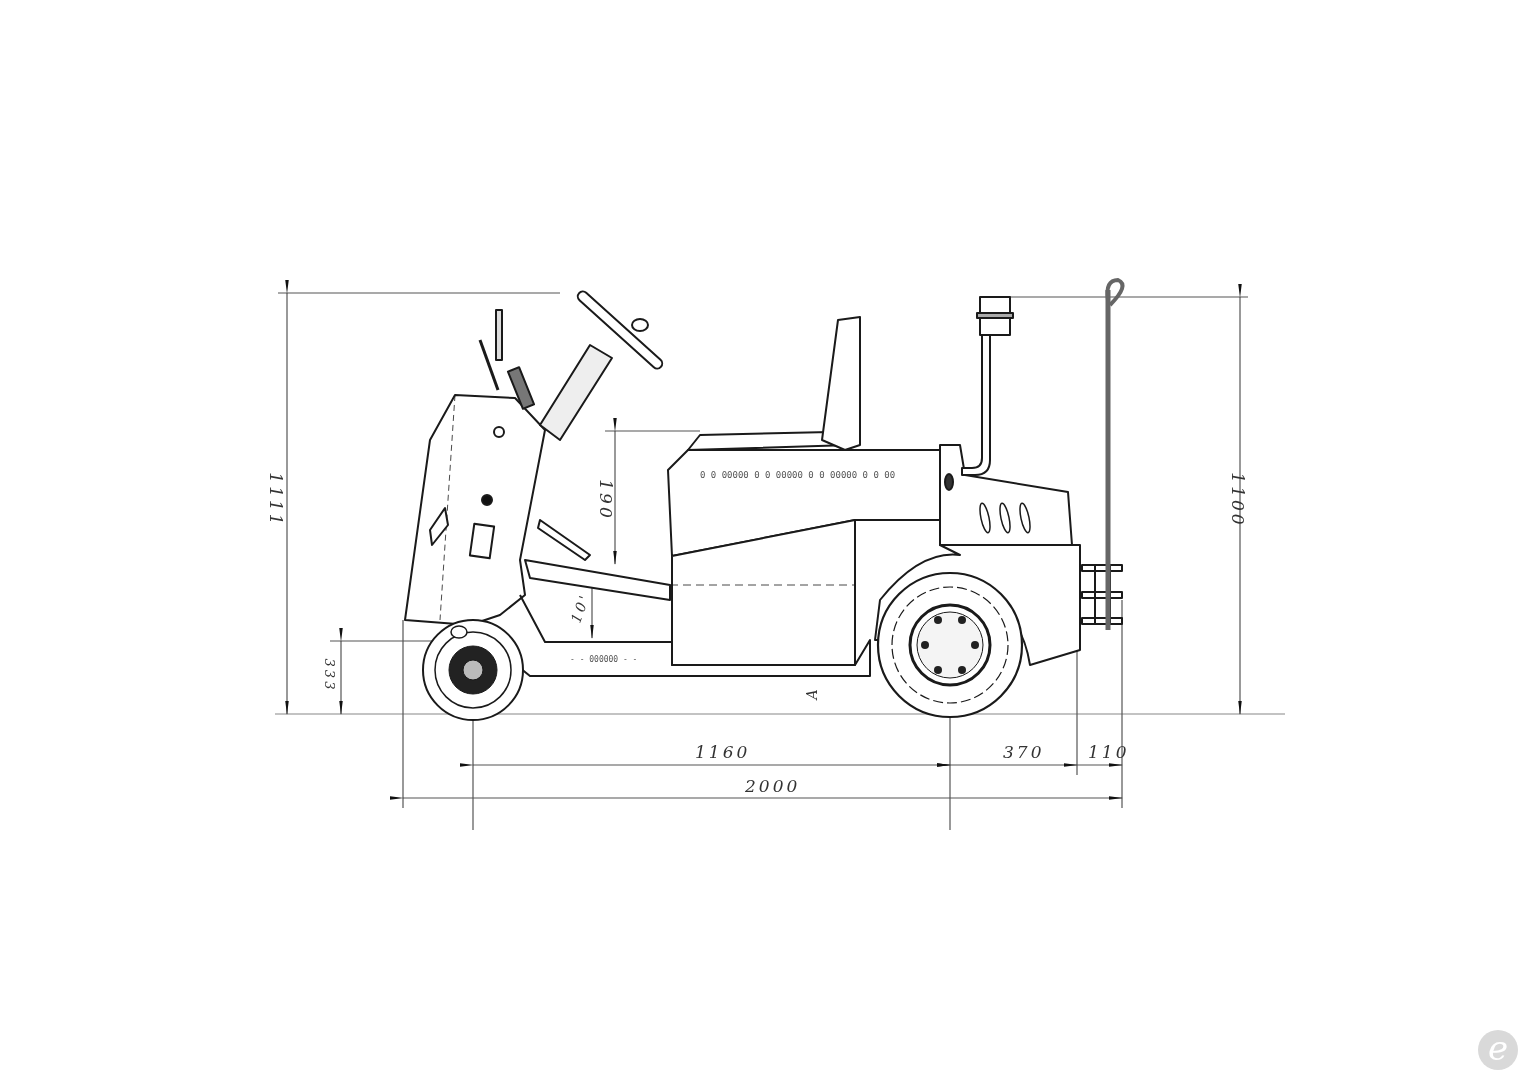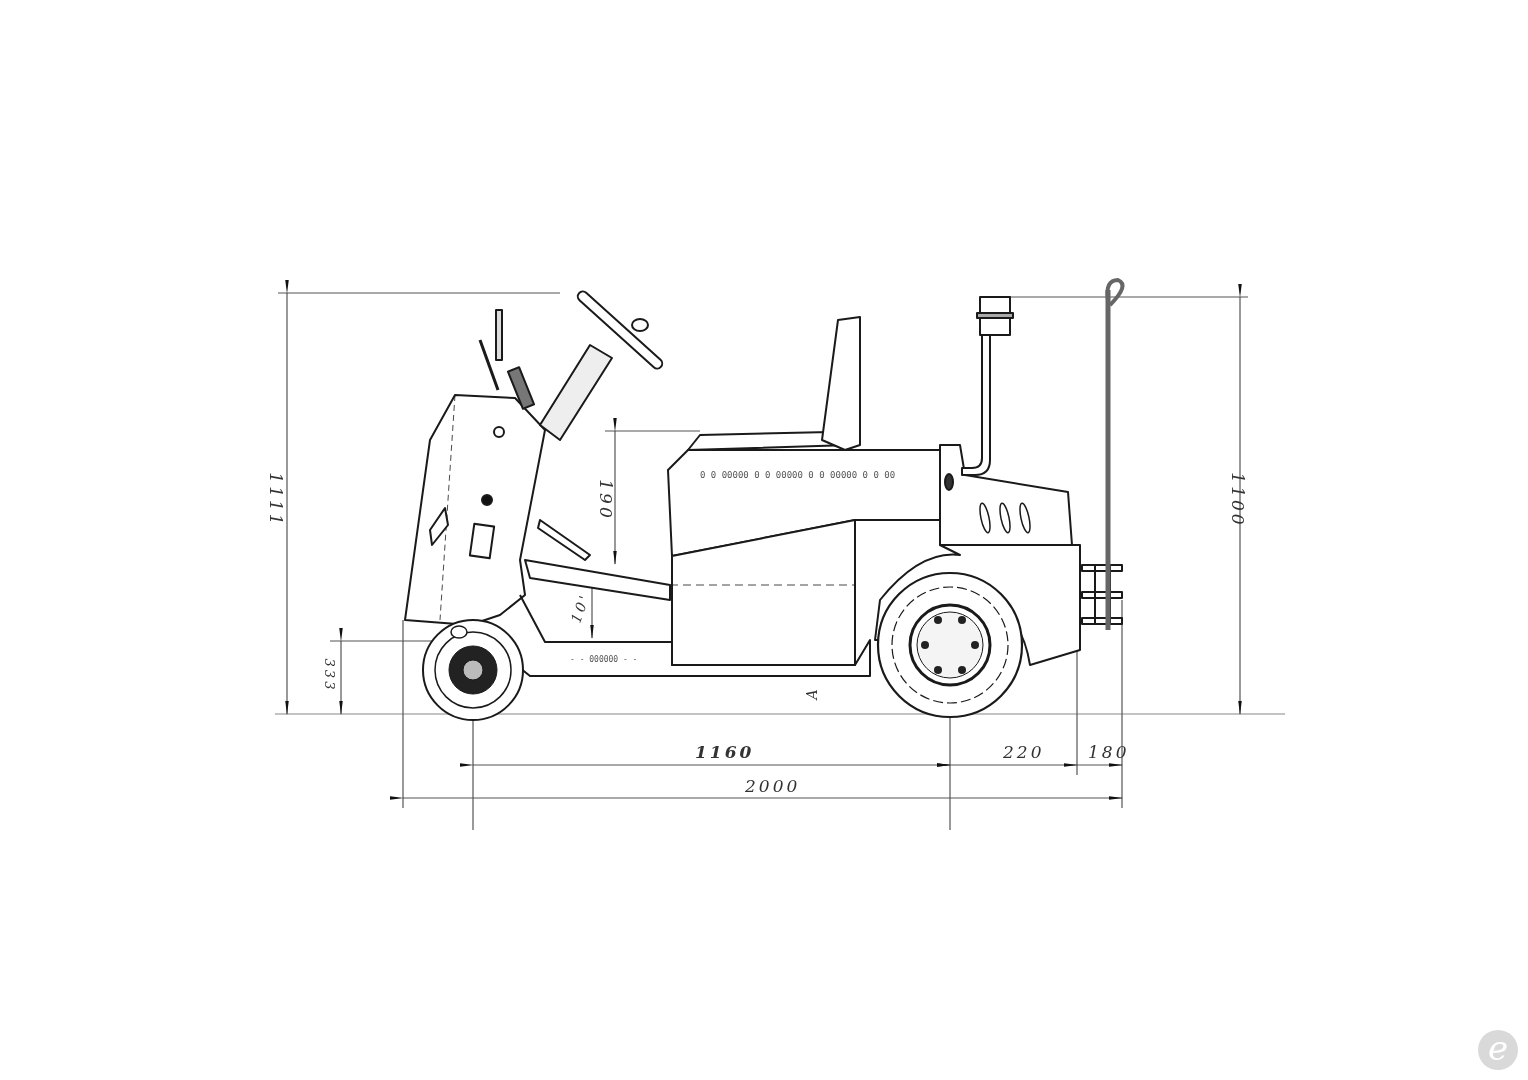--- a/index.html
+++ b/index.html
@@ -136,18 +136,18 @@
   <text x="700" y="478" font-family="DejaVu Sans Mono, monospace" font-size="9" fill="#555" id="body-stripe">0 0 00000 0 0 00000 0 0 00000 0 0 00</text>
   <text x="570" y="662" font-family="DejaVu Sans Mono, monospace" font-size="8" fill="#555" id="chassis-stripe">- - 000000 - -</text>
 </svg>
 
 <div class="dim-label rot" style="left:248px; top:490px;">1111</div>
 <div class="dim-label rot" style="left:585px; top:490px;">190</div>
 <div class="dim-label rot" style="left:1210px; top:490px;">1100</div>
 <div class="dim-label rot" style="left:313px; top:668px; font-size:13px;">333</div>
 <div class="dim-label" style="left:565px; top:600px; transform:rotate(-70deg); font-size:14px;">10'</div>
 <div class="dim-label" style="left:805px; top:685px; transform:rotate(-90deg); font-size:14px;">A</div>
-<div class="dim-label" style="left:695px; top:742px;font-weight:bold;">1160</div>
-<div class="dim-label" style="left:1003px; top:742px;">220</div>
-<div class="dim-label" style="left:1088px; top:742px;">180</div>
+<div class="dim-label" style="left:695px; top:742px;">1160</div>
+<div class="dim-label" style="left:1003px; top:742px;">370</div>
+<div class="dim-label" style="left:1088px; top:742px;">110</div>
 <div class="dim-label" style="left:745px; top:776px;">2000</div>
 
 <div class="logo">e</div>
 
 </body></html>

